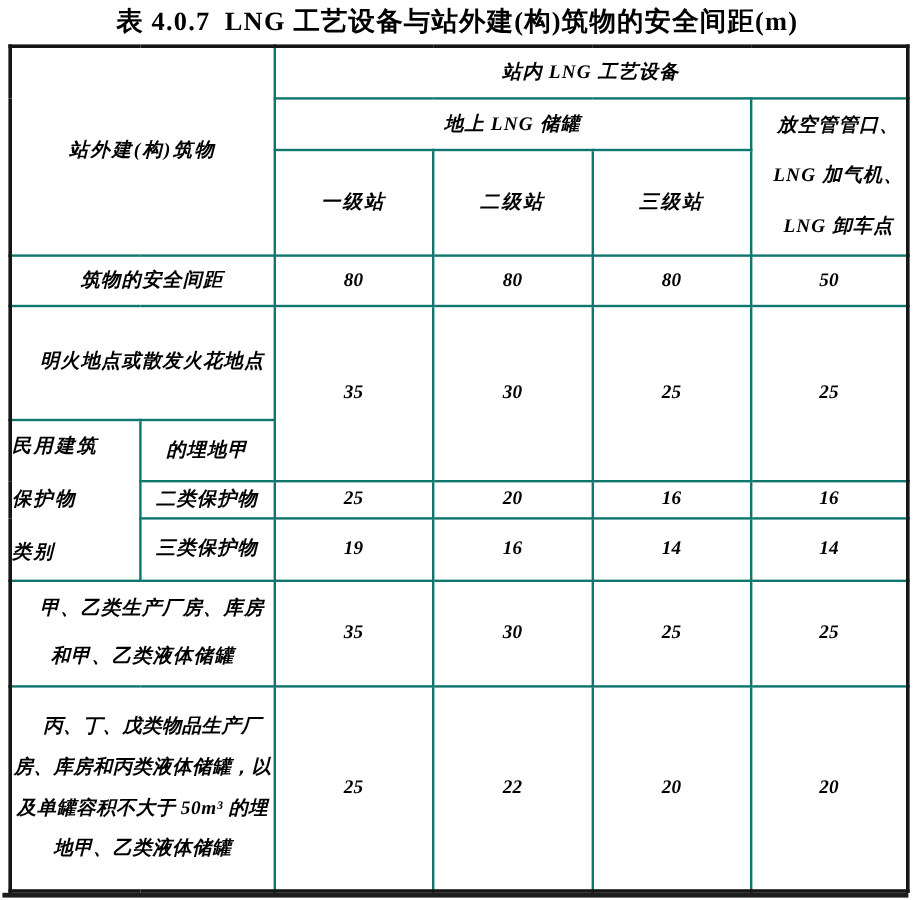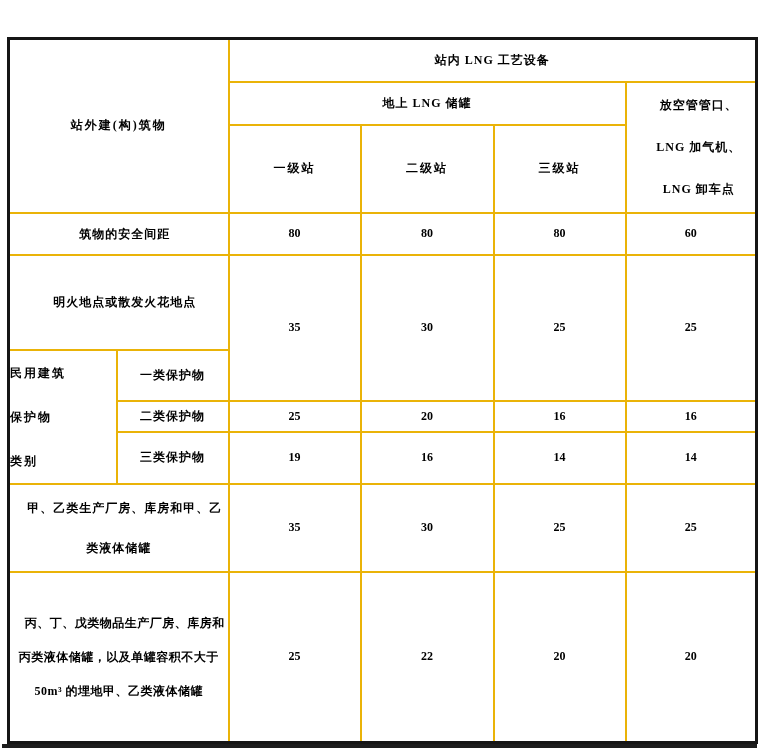--- a/index.html
+++ b/index.html
@@ -26,27 +26,28 @@
 
   table.t {
     position: absolute;
     left: 7px; top: 37px;
     width: 748px;
     border-collapse: collapse;
     table-layout: fixed;
     border: 3px solid #161616;
   }
   table.t td {
-    border: 2px solid #eab308;
+    border: 2px solid #0f766e;
     font-weight: bold;
-    font-size: 12px;
+    font-size: 16px;
     text-align: center;
     vertical-align: middle;
     padding: 0;
     overflow: hidden;
+    font-style: italic;
   }
   .hdr { font-size: 21px; letter-spacing: 2px; }
   .hdr-latin { letter-spacing: 1px; }
   .vent div { line-height: 42px; text-align: center; letter-spacing: 1px; padding-left: 16px; }
   .group div { line-height: 44px; text-align: left; letter-spacing: 2px; }
   .sub { letter-spacing: 1px; }
   .label {
     text-align: left;
     text-indent: 1em;
     padding: 2px 3px;
@@ -72,20 +73,23 @@
     left: 2px; top: 744px;
     width: 755px; height: 4px;
     background: #1d1d1d;
   }
 </style>
 </head>
 <body>
 
 <div class="page">
 
+  <div class="caption">
+    <span>表 4.0.7</span><span class="caption-text">LNG 工艺设备与站外建(构)筑物的安全间距(m)</span>
+  </div>
 
   <table class="t">
     <colgroup>
       <col style="width:108px">
         <col style="width:112px">
       <col style="width:132px">
         <col style="width:133px">
       <col style="width:132px">
         <col style="width:131px">
     </colgroup>
@@ -109,38 +113,38 @@
       <td class="hdr">一级站</td>
       <td class="hdr">二级站</td>
       <td class="hdr">三级站</td>
     </tr>
 
     <tr class="r4">
       <td colspan="2" class="label">筑物的安全间距</td>
       <td class="num">80</td>
       <td class="num">80</td>
       <td class="num">80</td>
-      <td class="num">60</td>
+      <td class="num">50</td>
     </tr>
 
     <tr class="r5">
       <td colspan="2" class="label">明火地点或散发火花地点</td>
       <td rowspan="2" class="num">35</td>
       <td rowspan="2" class="num">30</td>
       <td rowspan="2" class="num">25</td>
       <td rowspan="2" class="num">25</td>
     </tr>
 
     <tr class="r6">
       <td rowspan="3" class="group">
         <div>民用建筑</div>
         <div>保护物</div>
         <div>类别</div>
       </td>
-      <td class="sub">一类保护物</td>
+      <td class="sub">的埋地甲</td>
     </tr>
 
     <tr class="r7">
       <td class="sub">二类保护物</td>
       <td class="num">25</td>
       <td class="num">20</td>
       <td class="num">16</td>
       <td class="num">16</td>
     </tr>
 

